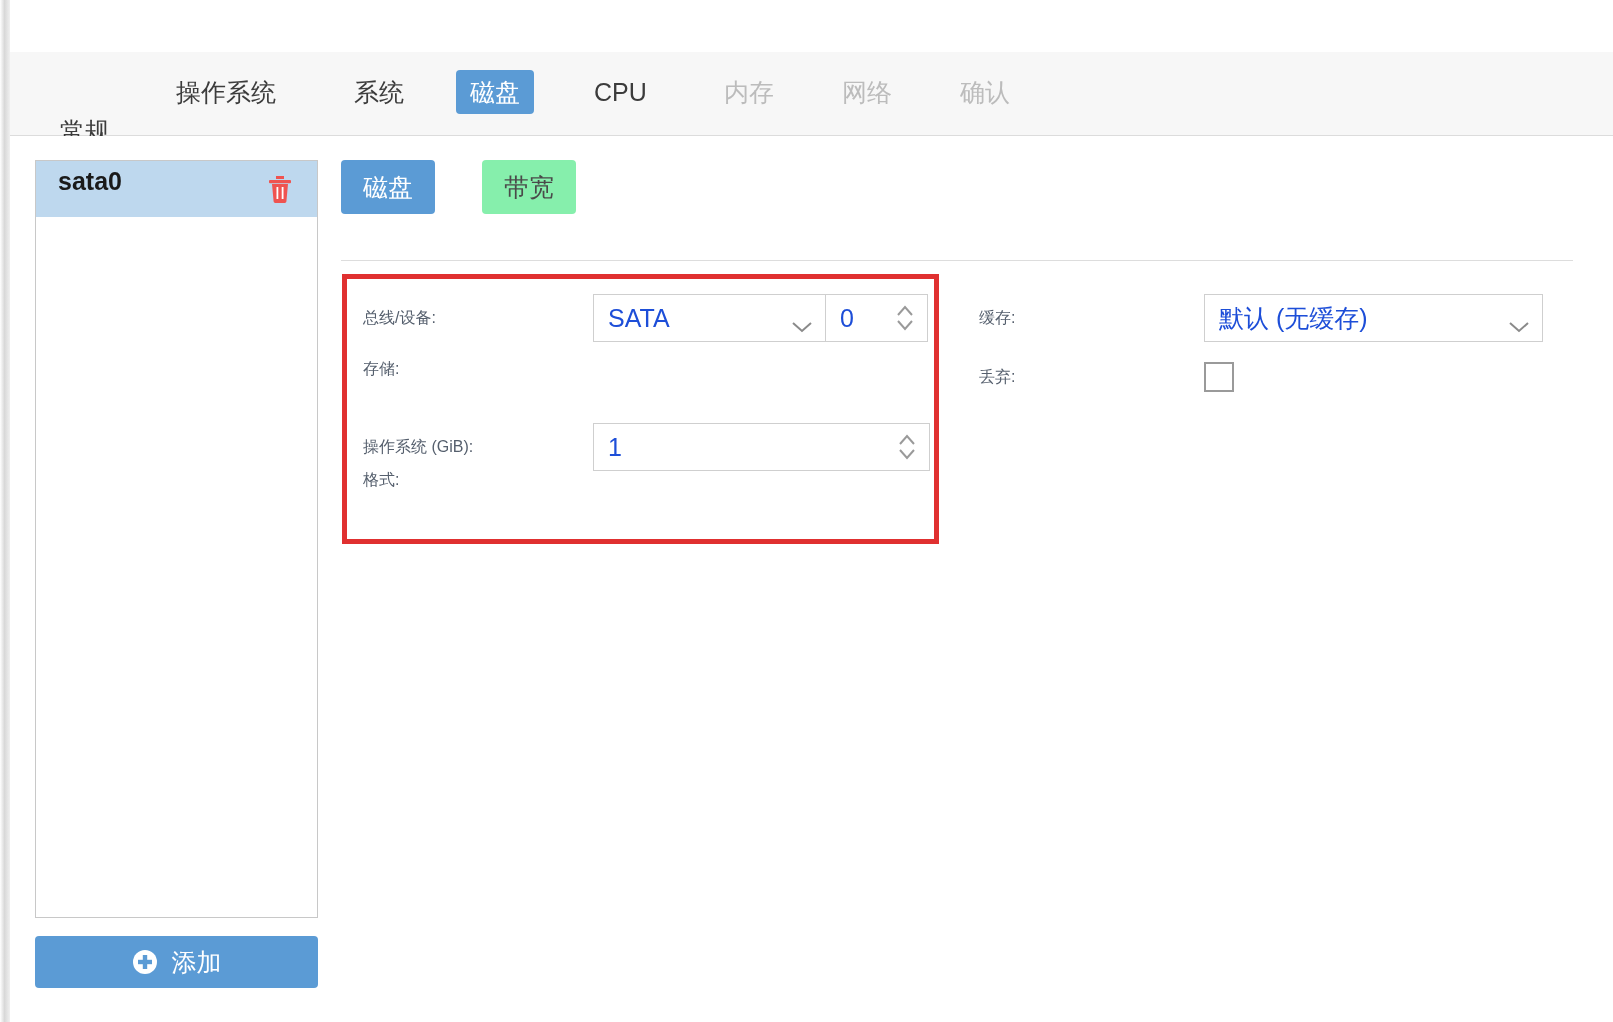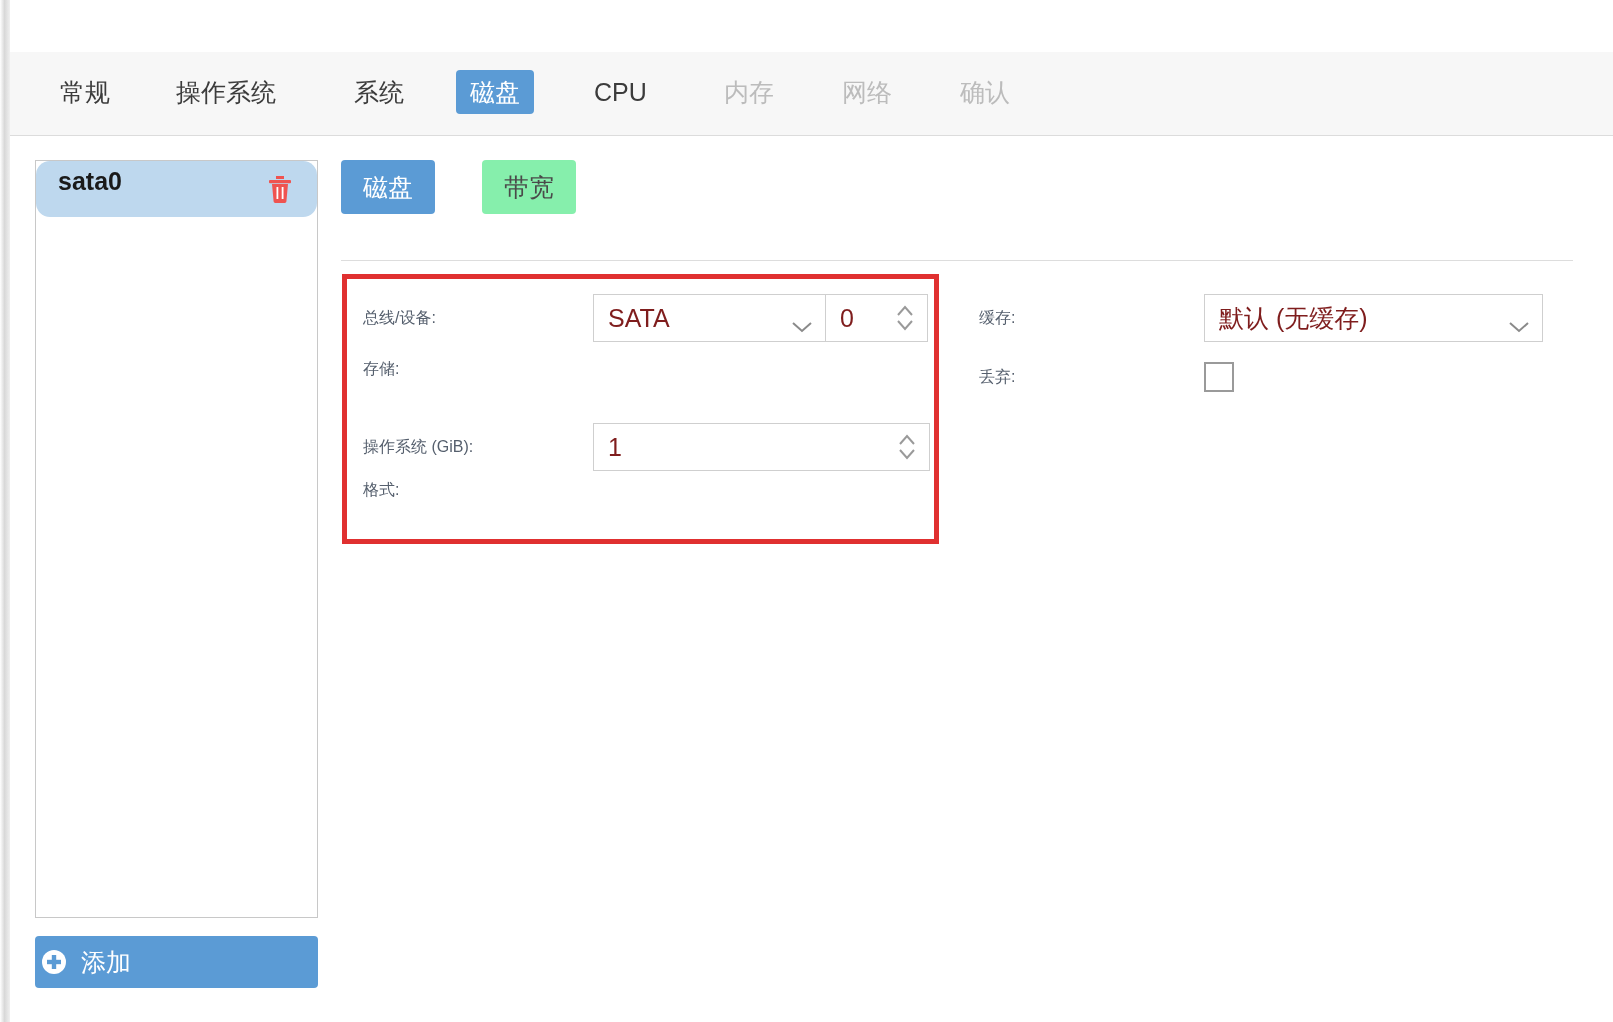--- a/index.html
+++ b/index.html
@@ -117,21 +117,20 @@
   }
   .device-item {
     position: relative;
     height: 56px;
     background: #bed8ee;
     display: flex;
     align-items: center;
     padding: 0 0 16px 22px;
     box-sizing: border-box;
     cursor: pointer;
-    border-radius: 14px;
   }
   .device-item-label {
     font-size: 25px;
     font-weight: bold;
     color: #1a1a1a;
   }
   .trash-icon {
     position: absolute;
     right: 24px;
     top: 14px;
@@ -144,20 +143,21 @@
     width: 283px;
     height: 52px;
     background: #5b9bd5;
     border: none;
     border-radius: 4px;
     color: #ffffff;
     font-size: 25px;
     font-family: "Liberation Sans", "DejaVu Sans", sans-serif;
     display: flex;
     align-items: center;
+    justify-content: center;
     gap: 14px;
     cursor: pointer;
   }
   .plus-circle {
     width: 26px;
     height: 26px;
     flex: 0 0 26px;
   }
 
   
@@ -231,21 +231,21 @@
 
   .ctl {
     box-sizing: border-box;
     background: #ffffff;
     border: 1px solid #cfcfcf;
     height: 48px;
     display: flex;
     align-items: center;
     position: relative;
     font-size: 25px;
-    color: #7f1d1d;
+    color: #1d4ed8;
   }
   .ctl .ctl-text {
     padding-left: 14px;
     white-space: nowrap;
     overflow: hidden;
   }
   .chevron {
     position: absolute;
     right: 12px;
     top: 50%;
@@ -274,21 +274,21 @@
 </style>
 </head>
 <body>
 
 <div class="dialog">
 
   <div class="left-edge"></div>
 
 
   <div class="tabbar">
-    <div class="tab" style="left:36px;">常规</div>
+    <div class="tab" style="left:36px;margin-top:39px;">常规</div>
     <div class="tab" style="left:152px;">操作系统</div>
     <div class="tab" style="left:330px;">系统</div>
     <div class="tab active" style="left:446px;">磁盘</div>
     <div class="tab" style="left:570px;">CPU</div>
     <div class="tab disabled" style="left:700px;">内存</div>
     <div class="tab disabled" style="left:818px;">网络</div>
     <div class="tab disabled" style="left:936px;">确认</div>
   </div>
 
   <div class="body">
@@ -364,21 +364,21 @@
             <span class="ctl-text">1</span>
             <span class="spinner">
               <svg width="20" height="30" viewBox="0 0 20 30">
                 <polyline points="3,12 10,4 17,12" fill="none" stroke="#9a9a9a" stroke-width="2"></polyline>
                 <polyline points="3,18 10,26 17,18" fill="none" stroke="#9a9a9a" stroke-width="2"></polyline>
               </svg>
             </span>
           </div>
         </div>
 
-        <div class="field-row" style="left:22px; top:206px;">
+        <div class="field-row" style="left:22px; top:196px;">
           <span class="field-label" style="width:230px;">格式:</span>
         </div>
 
         <div class="field-row" style="left:638px; top:20px;">
           <span class="field-label" style="width:225px;">缓存:</span>
           <div class="ctl" style="width:339px;">
             <span class="ctl-text">默认 (无缓存)</span>
             <span class="chevron">
               <svg width="22" height="14" viewBox="0 0 22 14">
                   <polyline points="2,3 11,11 20,3" fill="none" stroke="#8a8a8a" stroke-width="2"></polyline>

